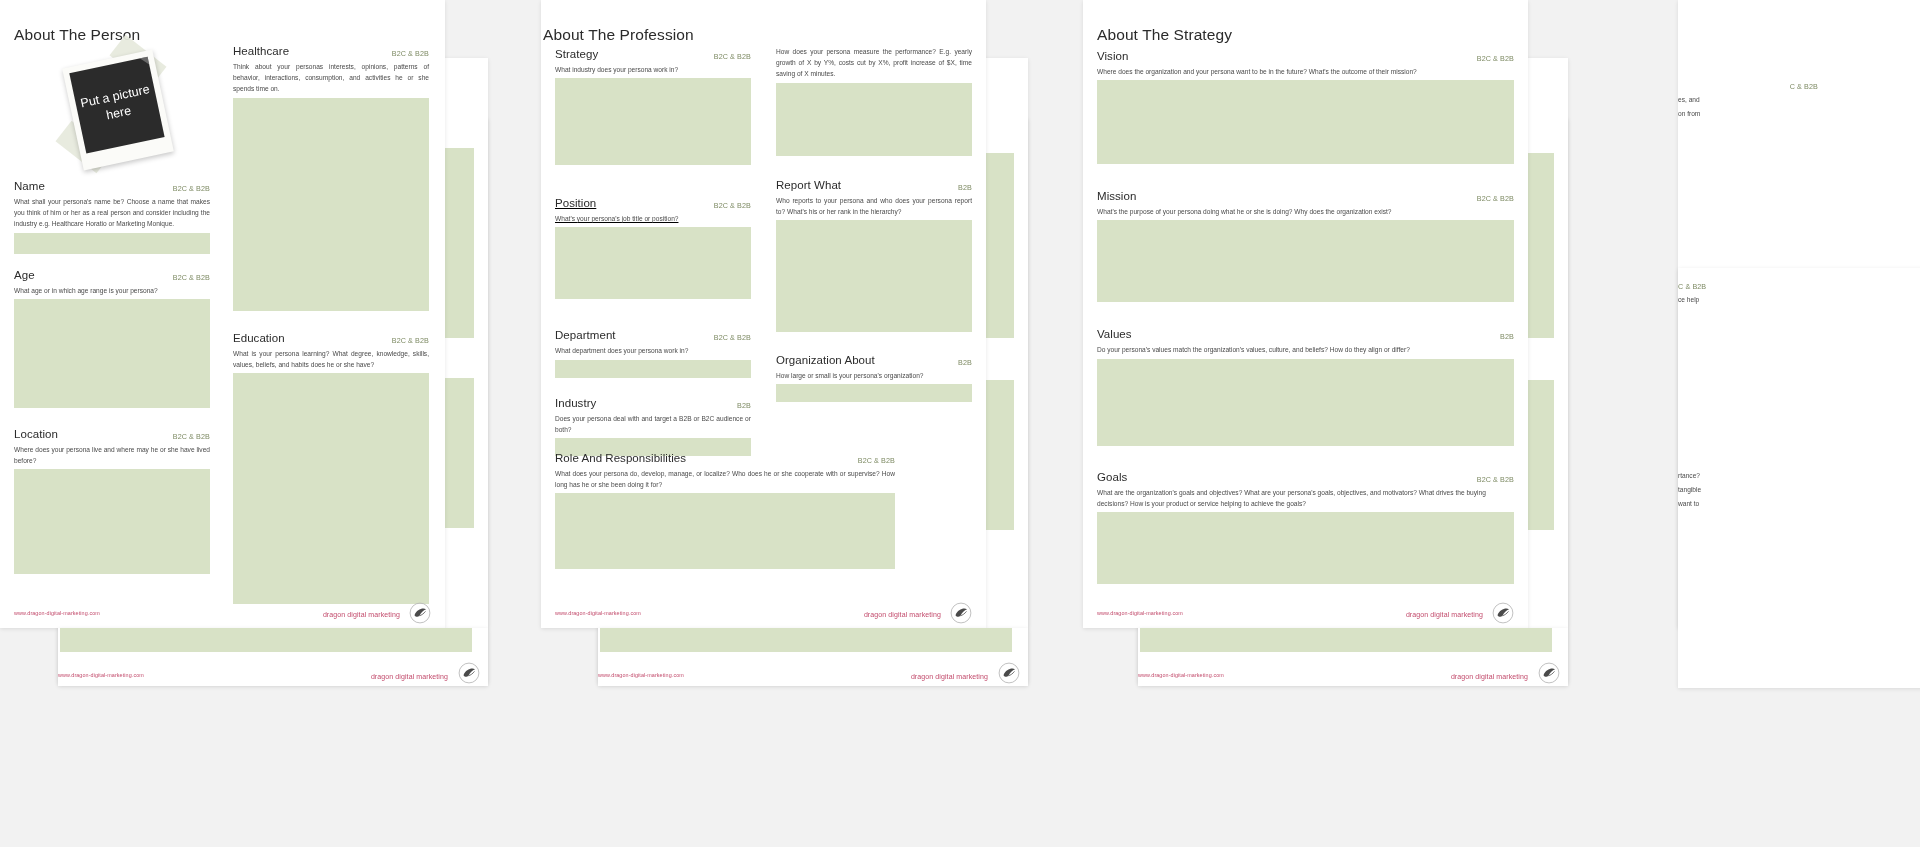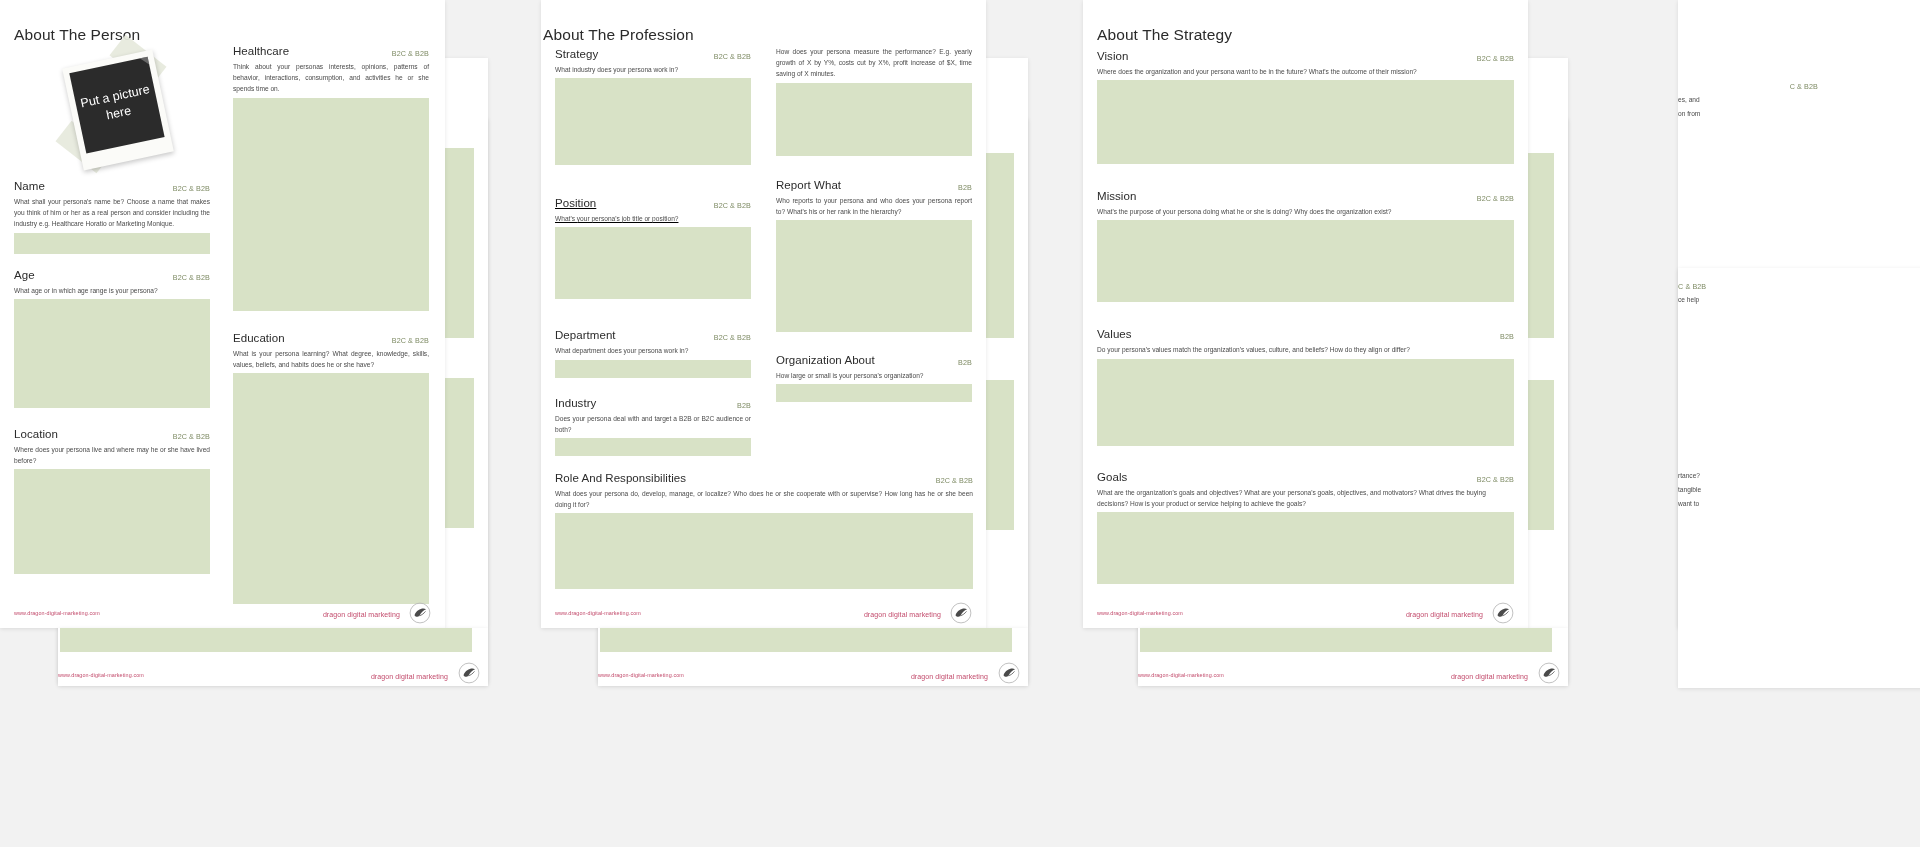--- a/index.html
+++ b/index.html
@@ -316,21 +316,21 @@
         <div class="field" style="margin-top:18px;">
           <div class="field-head">
             <span class="field-title">Organization About</span>
             <span class="tag">B2B</span>
           </div>
           <div class="field-desc">How large or small is your persona's organization?</div>
           <div class="answer" style="height:18px;"></div>
         </div>
       </div>
 
-      <div class="col" style="left:14px;top:468px;width:418px;">
+      <div class="col" style="left:14px;top:448px;width:340px;">
         <div class="field">
           <div class="field-head">
             <span class="field-title">Role And Responsibilities</span>
             <span class="tag">B2C &amp; B2B</span>
           </div>
           <div class="field-desc">What does your persona do, develop, manage, or localize? Who does he or she cooperate with or supervise? How long has he or she been doing it for?</div>
           <div class="answer" style="height:76px;"></div>
         </div>
       </div>
 

